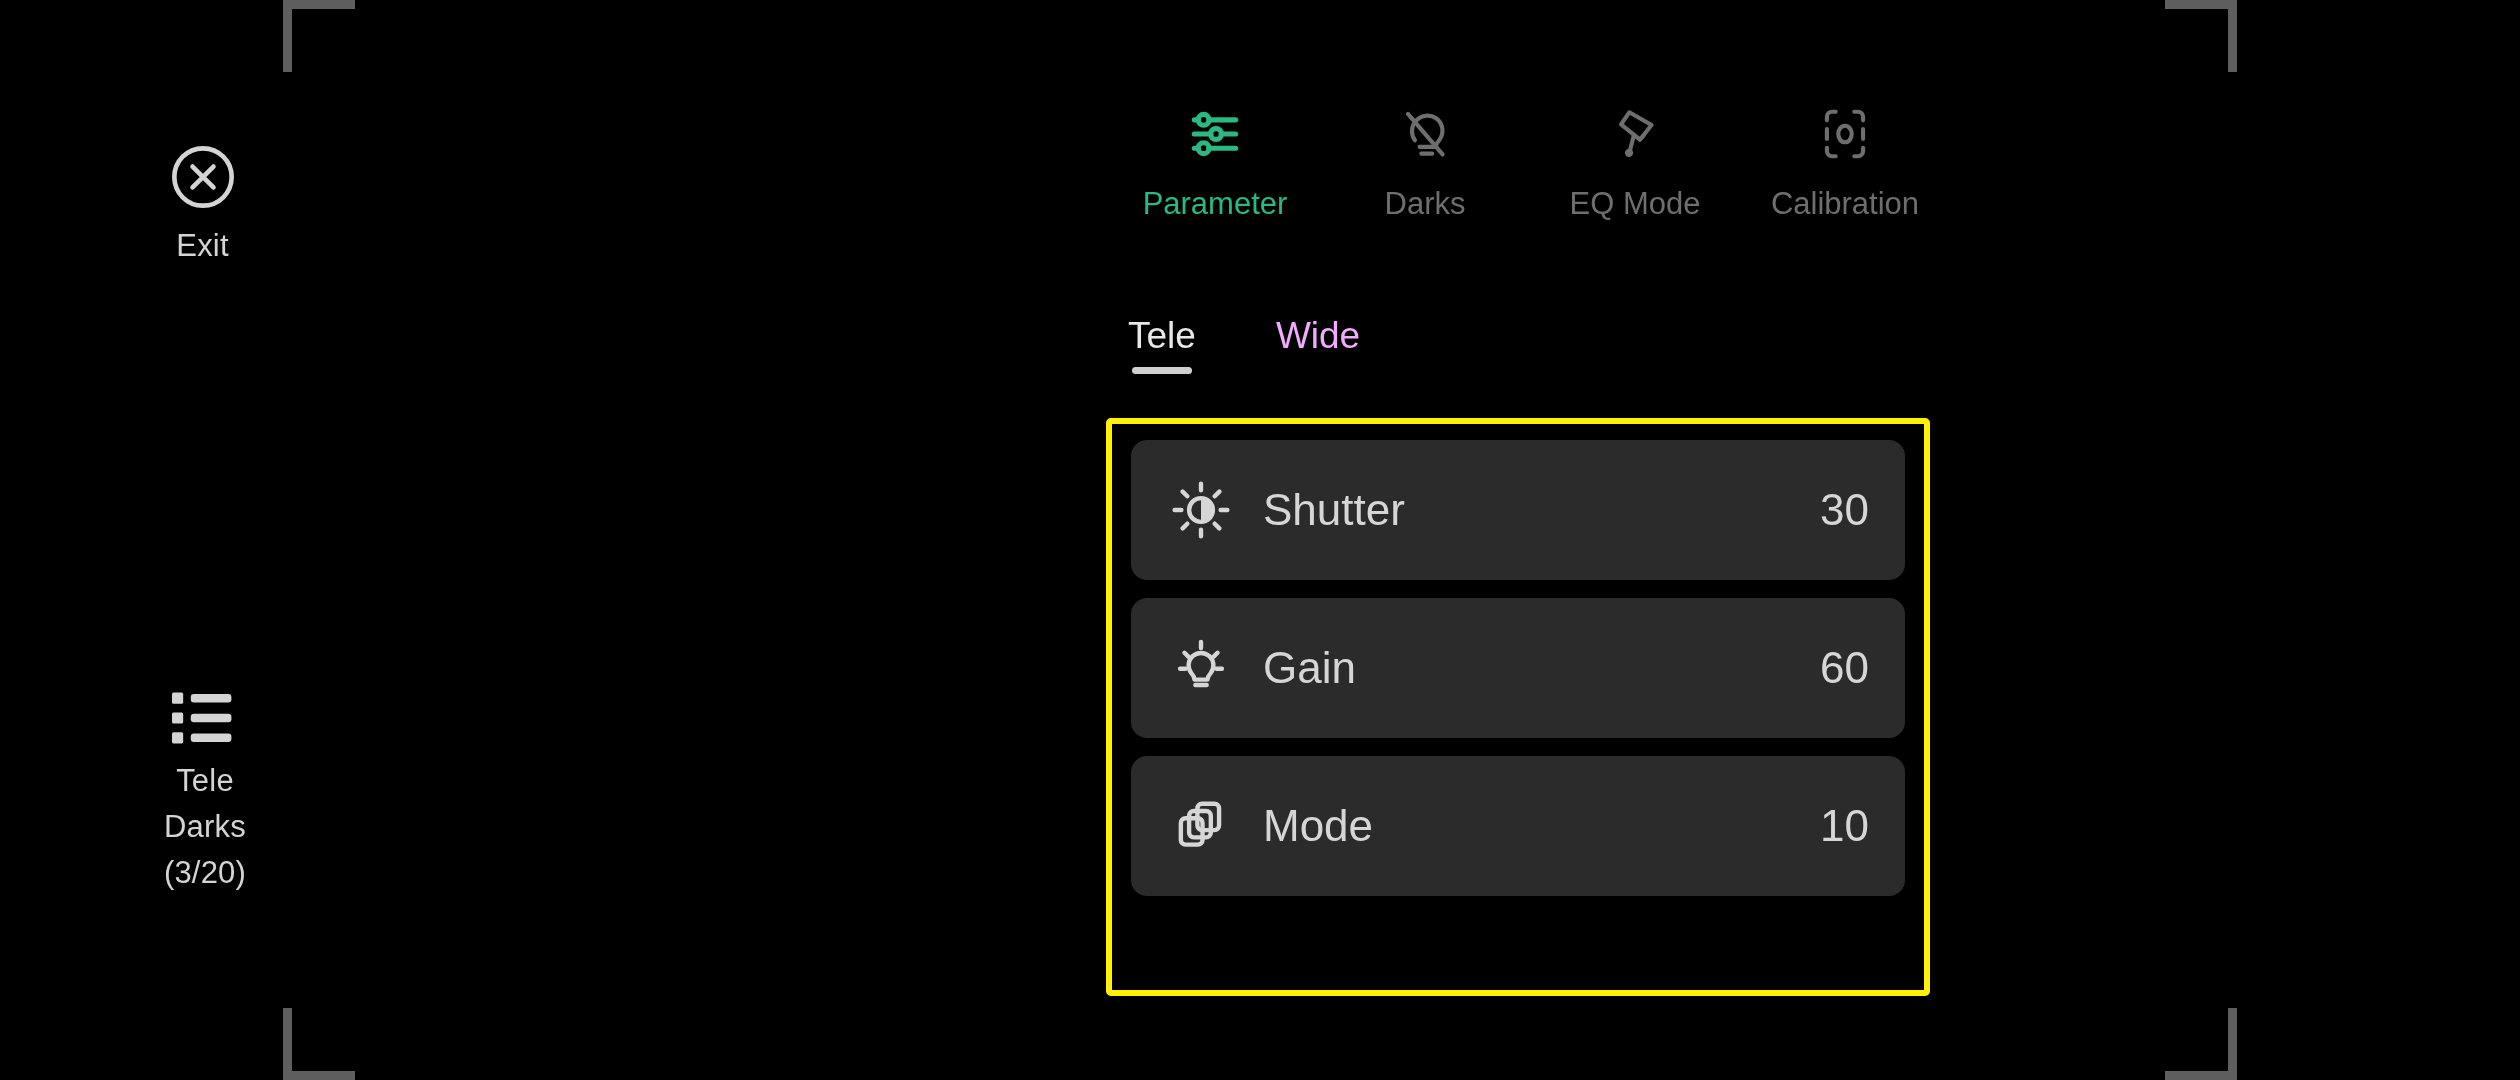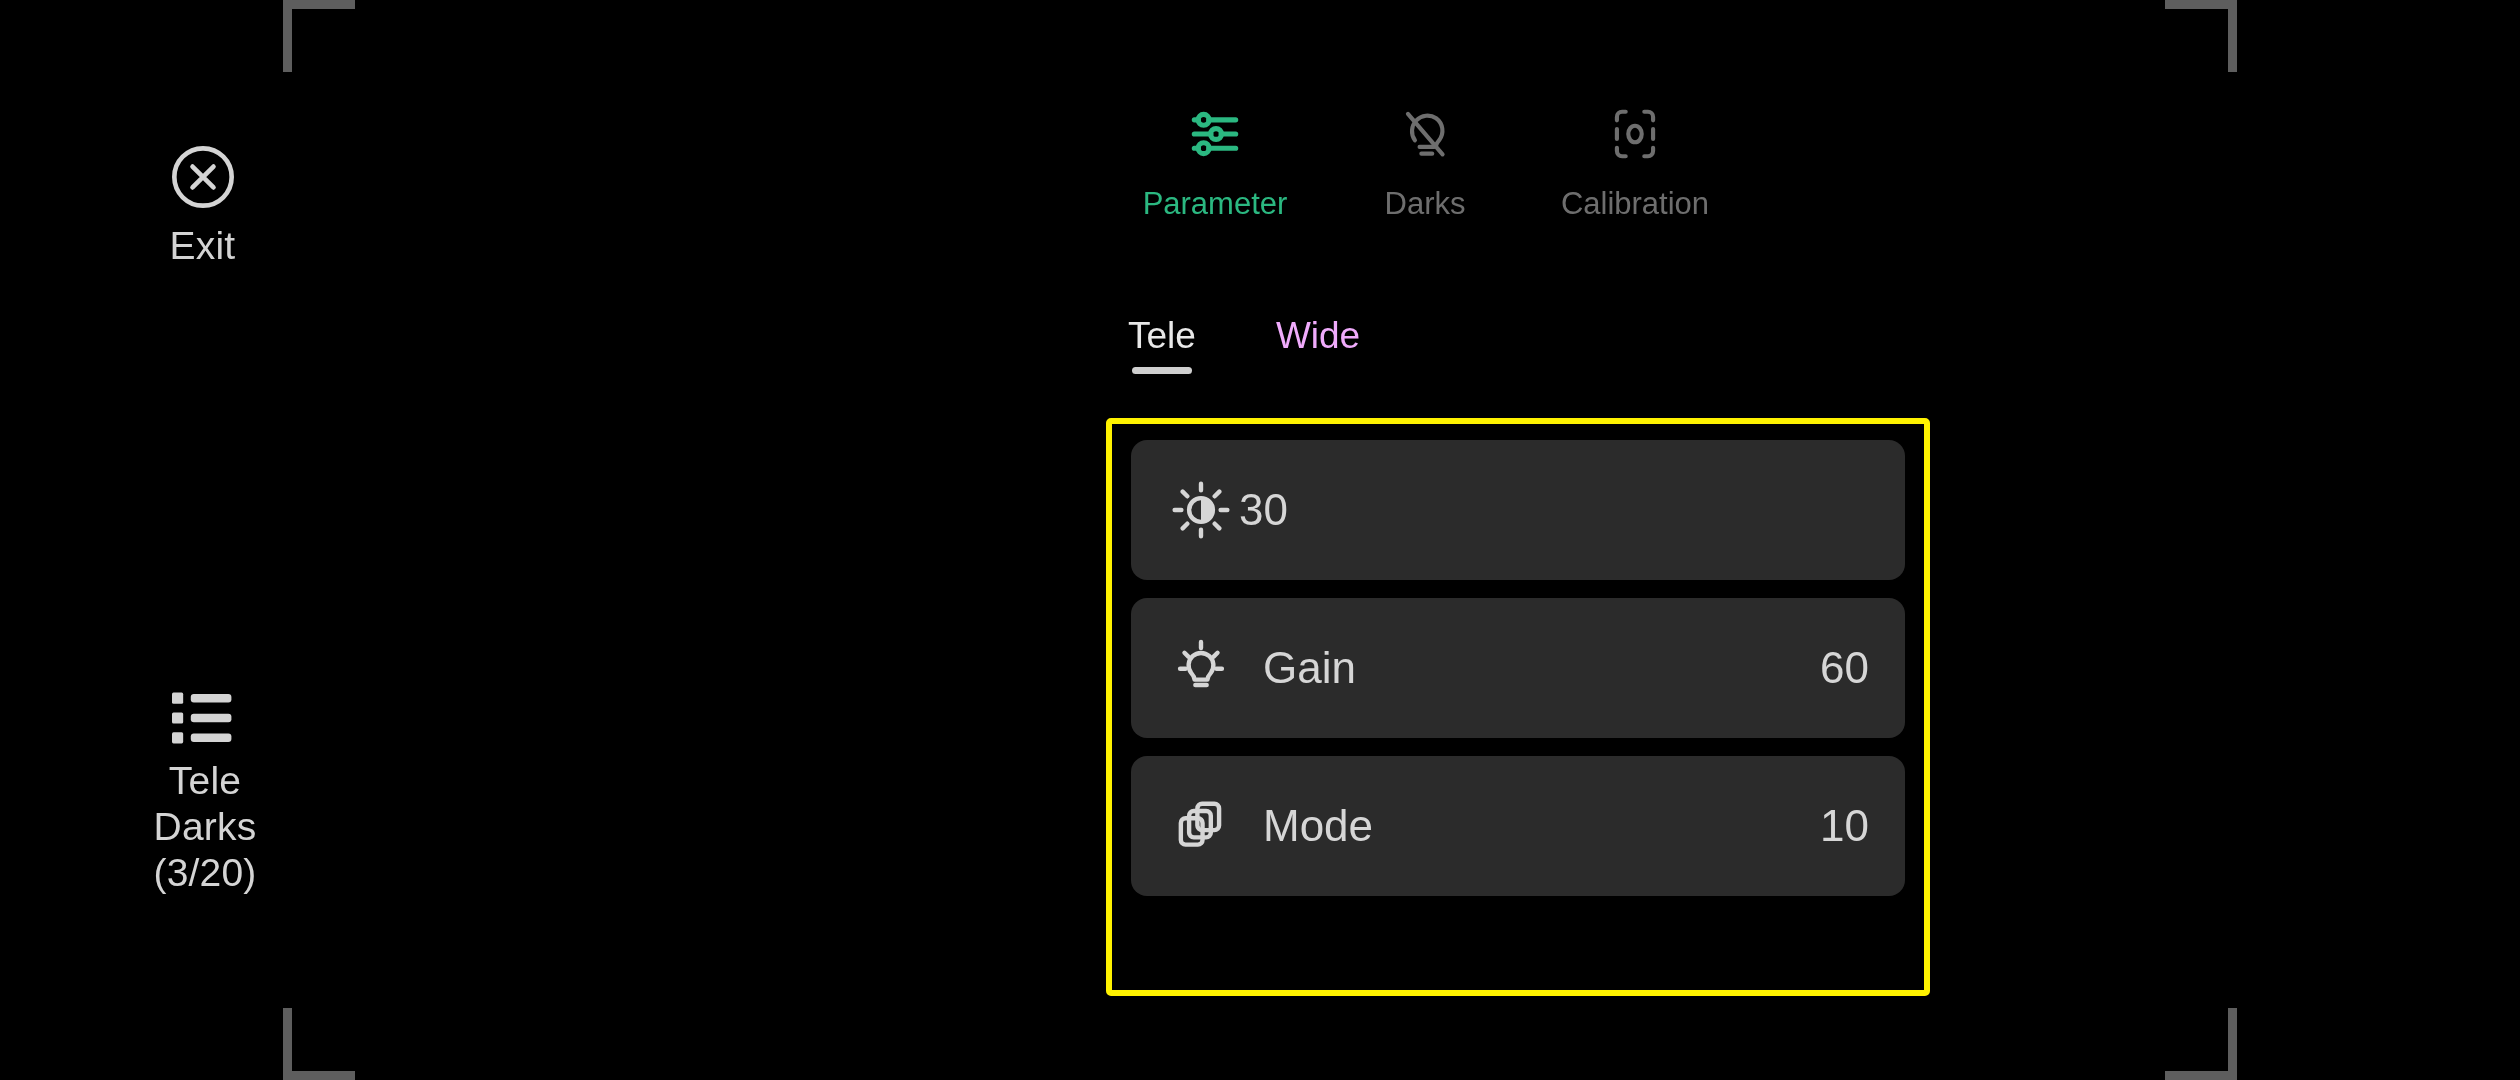--- a/index.html
+++ b/index.html
@@ -37,21 +37,21 @@
   .navbtn {
     position:absolute;
     display:flex; flex-direction:column;
     align-items:center; justify-content:flex-start;
     text-align:center;
     user-select:none;
   }
   .navbtn .ico { display:flex; align-items:center; justify-content:center; }
   .navbtn .lbl {
     margin-top:12px;
-    font-size:39px;
+    font-size:31px;
     line-height:40px;
     letter-spacing:.2px;
     white-space:pre-line;
     color:#d4d4d4;
   }
 
   
   #rail-left { position:absolute; left:0; top:0; width:400px; height:1080px; }
   #btn-exit  { left:135px; top:140px;  width:135px; }
   #btn-guide { left:135px; top:420px;  width:135px; }
@@ -209,20 +209,31 @@
         <svg width="62" height="62" viewBox="0 0 24 24" fill="none" stroke="#6e6e6e" stroke-width="1.6" stroke-linecap="round" stroke-linejoin="round">
           <path d="M8.1 14.4A6 6 0 0 1 16.3 5.9a6 6 0 0 1 1.2 8.5c-.9 1-1.3 1.7-1.4 2.6"></path>
           <path d="M9.9 17h5.6"></path>
           <path d="M10.6 19.6h4.2"></path>
           <path d="M5.4 4.2 18.8 19.9"></path>
         </svg>
       </span>
       <span class="lbl">Darks</span>
     </div>
 
+    <div class="mode-tab">
+      <span class="ico">
+        <svg width="62" height="62" viewBox="0 0 24 24" fill="none" stroke="#6e6e6e" stroke-width="1.6" stroke-linecap="round" stroke-linejoin="round">
+          <path d="M9.8 3.6 18.4 8.5 13.9 14.2 6.6 8.3z"></path>
+          <path d="M11.6 12.3 10.1 18.2"></path>
+          <circle cx="9.7" cy="19.3" r="1.6" fill="#6e6e6e" stroke="none"></circle>
+          <path d="M13.9 14.2 15.3 12.6"></path>
+        </svg>
+      </span>
+      <span class="lbl">EQ Mode</span>
+    </div>
 
     <div class="mode-tab">
       <span class="ico">
         <svg width="62" height="62" viewBox="0 0 24 24" fill="none" stroke="#6e6e6e" stroke-width="1.6" stroke-linecap="round" stroke-linejoin="round">
           <path d="M8.4 3.4H7a2 2 0 0 0-2 2v1.3 M15.6 3.4H17a2 2 0 0 1 2 2v1.3"></path>
           <path d="M5 10.1v3.8 M19 10.1v3.8"></path>
           <path d="M5 17.3v1.3a2 2 0 0 0 2 2h1.4 M19 17.3v1.3a2 2 0 0 1-2 2h-1.4"></path>
           <ellipse cx="12" cy="12" rx="2.6" ry="3.2"></ellipse>
         </svg>
       </span>
@@ -242,20 +253,21 @@
 
     <div class="param-row">
       <span class="ico">
         <svg width="62" height="62" viewBox="0 0 24 24" fill="none" stroke="#d6d6d6" stroke-width="1.7" stroke-linecap="round">
           <circle cx="12" cy="12" r="4.6"></circle>
           <path d="M12 7.4a4.6 4.6 0 0 1 0 9.2z" fill="#d6d6d6" stroke="none"></path>
           <path d="M12 1.8v2.6 M12 19.6v2.6 M1.8 12h2.6 M19.6 12h2.6"></path>
           <path d="M4.9 4.9 6.7 6.7 M17.3 17.3l1.8 1.8 M19.1 4.9l-1.8 1.8 M6.7 17.3l-1.8 1.8"></path>
         </svg>
       </span>
+      <span class="name">Shutter</span>
       <span class="val">30</span>
     </div>
 
     <div class="param-row">
       <span class="ico">
         <svg width="62" height="62" viewBox="0 0 24 24" fill="none" stroke="#d6d6d6" stroke-width="1.7" stroke-linecap="round" stroke-linejoin="round">
           <path d="M8.2 13.9a4.8 4.8 0 1 1 7.6 0c-.85.95-1.25 1.7-1.3 2.6H9.5c-.05-.9-.45-1.65-1.3-2.6z"></path>
           <path d="M9.8 18.6h4.4"></path>
           <path d="M12 1.9v2.4 M3.9 12.3h2.1 M18 12.3h2.1 M5.6 6.1 7.1 7.6 M18.4 6.1 16.9 7.6"></path>
         </svg>

